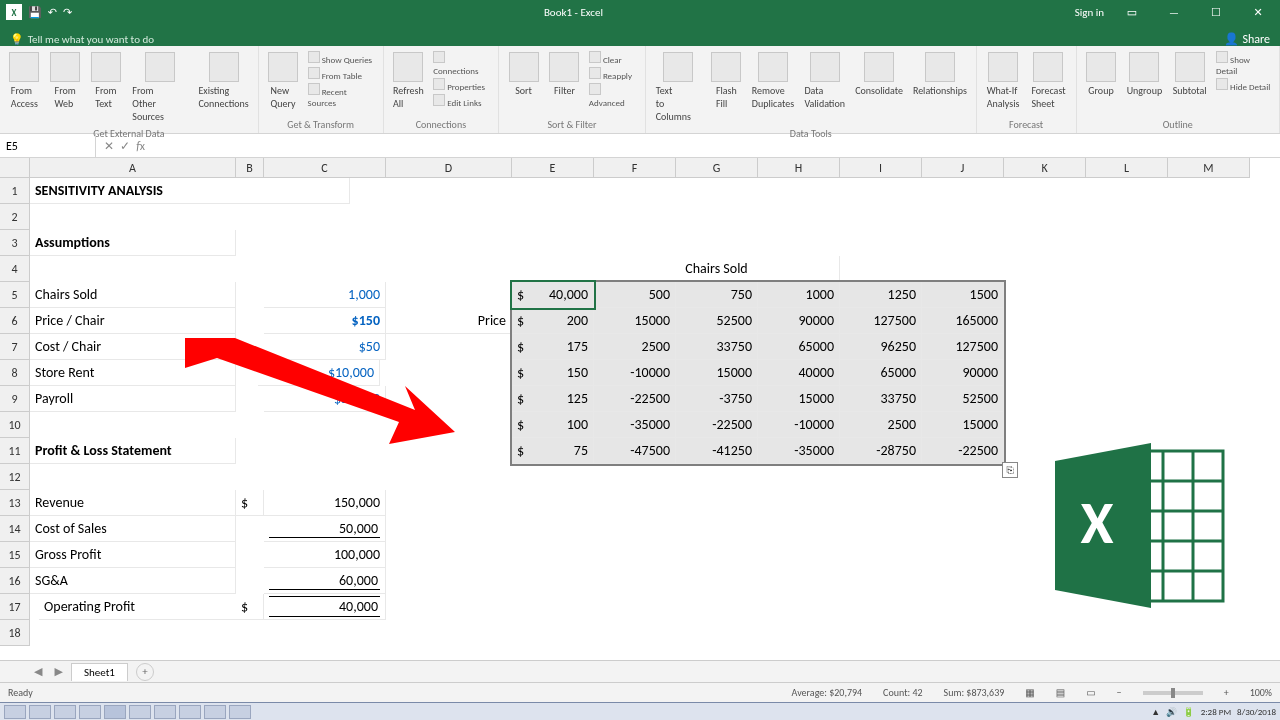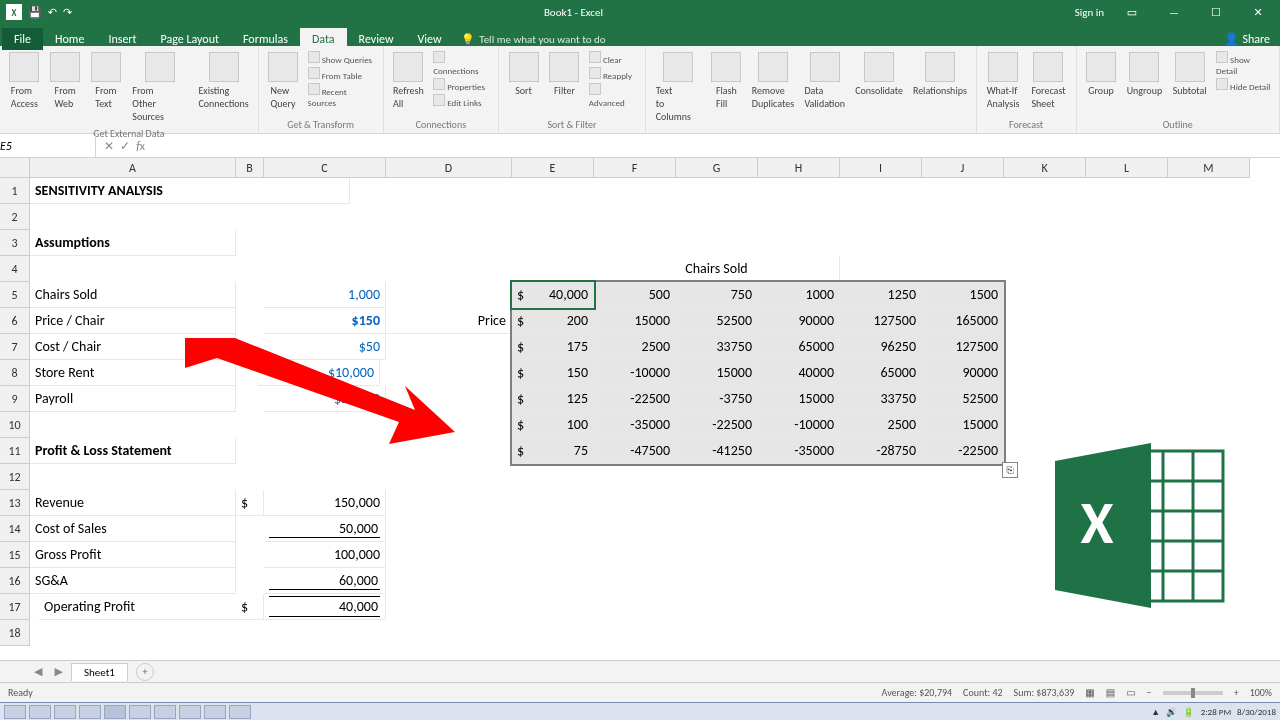--- a/index.html
+++ b/index.html
@@ -26,21 +26,21 @@
 .rgroup { border-right: 1px solid #e1e1e1; padding: 4px 6px 2px; display: flex; flex-direction: column; justify-content: space-between; }
 .rgroup .lbl { text-align: center; font-size: 10px; color: #777; margin-top: 2px; }
 .rrow { display: flex; gap: 4px; align-items: flex-start; }
 .rbtn { display: flex; flex-direction: column; align-items: center; gap: 2px; padding: 2px 4px; cursor: pointer; min-width: 34px; }
 .ricn { width: 22px; height: 22px; background: #e8e8e8; border: 1px solid #c8c8c8; display:inline-block; }
 .ricn.big { width: 30px; height: 30px; }
 .rsmall { font-size: 9px; color: #555; padding: 1px 2px; display:block; text-align:left; }
 
 
 .fbar { height: 24px; border-bottom: 1px solid #d4d4d4; display: flex; align-items: center; font-size: 12px; background: #fff; }
-.namebox { width: 96px; border-right: 1px solid #d4d4d4; padding: 0 0; height: 100%; display:flex; align-items:center;font-style:italic;}
+.namebox { width: 96px; border-right: 1px solid #d4d4d4; padding: 0 6px; height: 100%; display:flex; align-items:center;}
 .fbtns { display:flex; gap:6px; padding:0 8px; color:#888; }
 .finput { flex:1; padding:0 6px; }
 
 
 .gridwrap { position: relative; height: 502px; overflow: hidden; background:#fff; }
 .corner { position:absolute; left:0; top:0; width:30px; height:20px; background:#f0f0f0; border-right:1px solid #ccc; border-bottom:1px solid #ccc; }
 .colhdrs { position:absolute; left:30px; top:0; height:20px; display:flex; }
 .ch { border-right:1px solid #ccc; border-bottom:1px solid #ccc; background:#f0f0f0; display:flex; align-items:center; justify-content:center; font-size:12px; color:#333; }
 .rowhdrs { position:absolute; left:0; top:20px; width:30px; }
 .rh { height:26px; border-right:1px solid #ccc; border-bottom:1px solid #ccc; background:#f0f0f0; display:flex; align-items:center; justify-content:center; font-size:12px; color:#333; }
@@ -62,21 +62,21 @@
 .exlogo { position:absolute; right:50px; top:285px; z-index:40; }
 
 
 .sheettabs { height: 22px; border-top:1px solid #ccc; display:flex; align-items:center; font-size:11px; background:#f3f3f3; padding-left:30px; gap:4px;}
 .navbtn { color:#888; padding:0 4px; }
 .sheet { background:#fff; border:1px solid #ccc; border-bottom:none; padding:2px 12px; }
 .addsheet { width:18px; height:18px; border:1px solid #ccc; border-radius:50%; display:flex; align-items:center; justify-content:center; color:#666; margin-left:4px;}
 
 
 .status { height:20px; background:#f3f3f3; border-top:1px solid #ccc; display:flex; align-items:center; font-size:10px; color:#555; padding:0 8px;}
-.status .r { margin-left:auto; display:flex; gap:11px; align-items:center;}
+.status .r { margin-left:auto; display:flex; gap:21px; align-items:center;}
 
 
 .taskbar { height:18px; background:#dde3ee; border-top:1px solid #7a8aa8; display:flex; align-items:center; font-size:9px; padding:0 4px; gap:3px;}
 .tbic { width:22px; height:14px; background:#c7d0e2; border:1px solid #9aa6bf; }
 .tbic.sel { background:#b7c3db; }
 .tray { margin-left:auto; display:flex; gap:6px; align-items:center; color:#333; font-size:9px;}
 
 </style>
 </head>
 <body>
@@ -92,21 +92,20 @@
   <div class="tb-right">
     <span>Sign in</span>
     <span class="winbtn">▭</span>
     <span class="winbtn">—</span>
     <span class="winbtn">☐</span>
     <span class="winbtn">✕</span>
   </div>
 </div>
 
 <div class="tabsrow">
-  <span id="tabs-container"><span class="tab file">File</span><span class="tab">Home</span><span class="tab">Insert</span><span class="tab">Page Layout</span><span class="tab">Formulas</span><span class="tab active">Data</span><span class="tab">Review</span><span class="tab">View</span></span>
   <span class="tellme">💡 <span>Tell me what you want to do</span></span>
   <span class="share">👤 <span>Share</span></span>
 </div>
 
 <div class="ribbon" id="ribbon">
     <div class="rgroup">
       <div class="rrow">
         <div class="rbtn">
           <span class="ricn big"></span>
           <span>From<br>Access</span>
@@ -196,20 +195,21 @@
         </div>
         <div class="rbtn">
           <span class="ricn big"></span>
           <span>Consolidate</span>
         </div>
         <div class="rbtn">
           <span class="ricn big"></span>
           <span>Relationships</span>
         </div>
       </div>
+      <div class="lbl">Data Tools</div>
     </div>
     <div class="rgroup">
       <div class="rrow">
         <div class="rbtn">
           <span class="ricn big"></span>
           <span>What-If<br>Analysis</span>
         </div>
         <div class="rbtn">
           <span class="ricn big"></span>
           <span>Forecast<br>Sheet</span>

